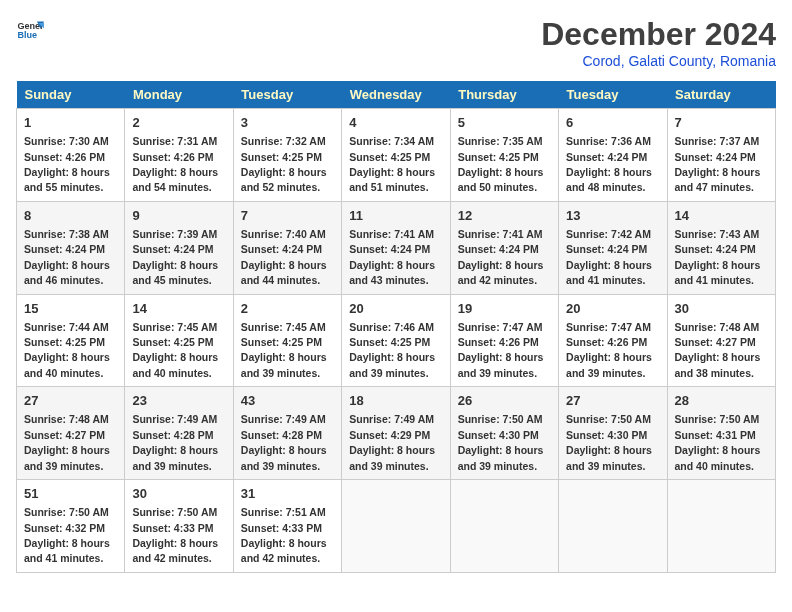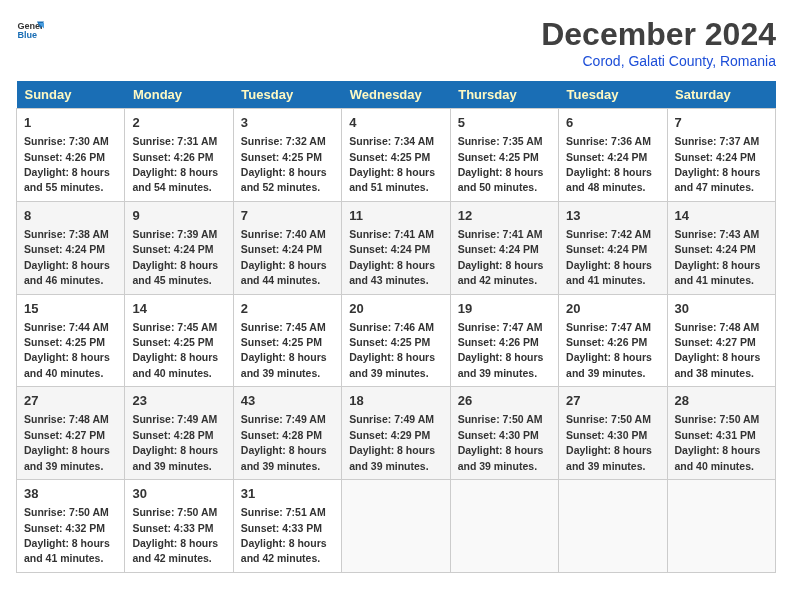--- a/index.html
+++ b/index.html
@@ -138,21 +138,21 @@
       <tr>
         <td><span class="day-num">27</span><span class="day-info">Sunrise: 7:48 AM<br>Sunset: 4:27 PM<br>Daylight: 8 hours and 39 minutes.</span></td>
         <td><span class="day-num">23</span><span class="day-info">Sunrise: 7:49 AM<br>Sunset: 4:28 PM<br>Daylight: 8 hours and 39 minutes.</span></td>
         <td><span class="day-num">43</span><span class="day-info">Sunrise: 7:49 AM<br>Sunset: 4:28 PM<br>Daylight: 8 hours and 39 minutes.</span></td>
         <td><span class="day-num">18</span><span class="day-info">Sunrise: 7:49 AM<br>Sunset: 4:29 PM<br>Daylight: 8 hours and 39 minutes.</span></td>
         <td><span class="day-num">26</span><span class="day-info">Sunrise: 7:50 AM<br>Sunset: 4:30 PM<br>Daylight: 8 hours and 39 minutes.</span></td>
         <td><span class="day-num">27</span><span class="day-info">Sunrise: 7:50 AM<br>Sunset: 4:30 PM<br>Daylight: 8 hours and 39 minutes.</span></td>
         <td><span class="day-num">28</span><span class="day-info">Sunrise: 7:50 AM<br>Sunset: 4:31 PM<br>Daylight: 8 hours and 40 minutes.</span></td>
       </tr>
       <tr>
-        <td><span class="day-num">38</span><span class="day-info">Sunrise: 7:50 AM<br>Sunset: 4:32 PM<br>Daylight: 8 hours and 41 minutes.</span></td>
+        <td><span class="day-num">51</span><span class="day-info">Sunrise: 7:50 AM<br>Sunset: 4:32 PM<br>Daylight: 8 hours and 41 minutes.</span></td>
         <td><span class="day-num">30</span><span class="day-info">Sunrise: 7:50 AM<br>Sunset: 4:33 PM<br>Daylight: 8 hours and 42 minutes.</span></td>
         <td><span class="day-num">31</span><span class="day-info">Sunrise: 7:51 AM<br>Sunset: 4:33 PM<br>Daylight: 8 hours and 42 minutes.</span></td>
         <td class="empty"></td>
         <td class="empty"></td>
         <td class="empty"></td>
         <td class="empty"></td>
       </tr>
     </tbody>
 </table>
 

